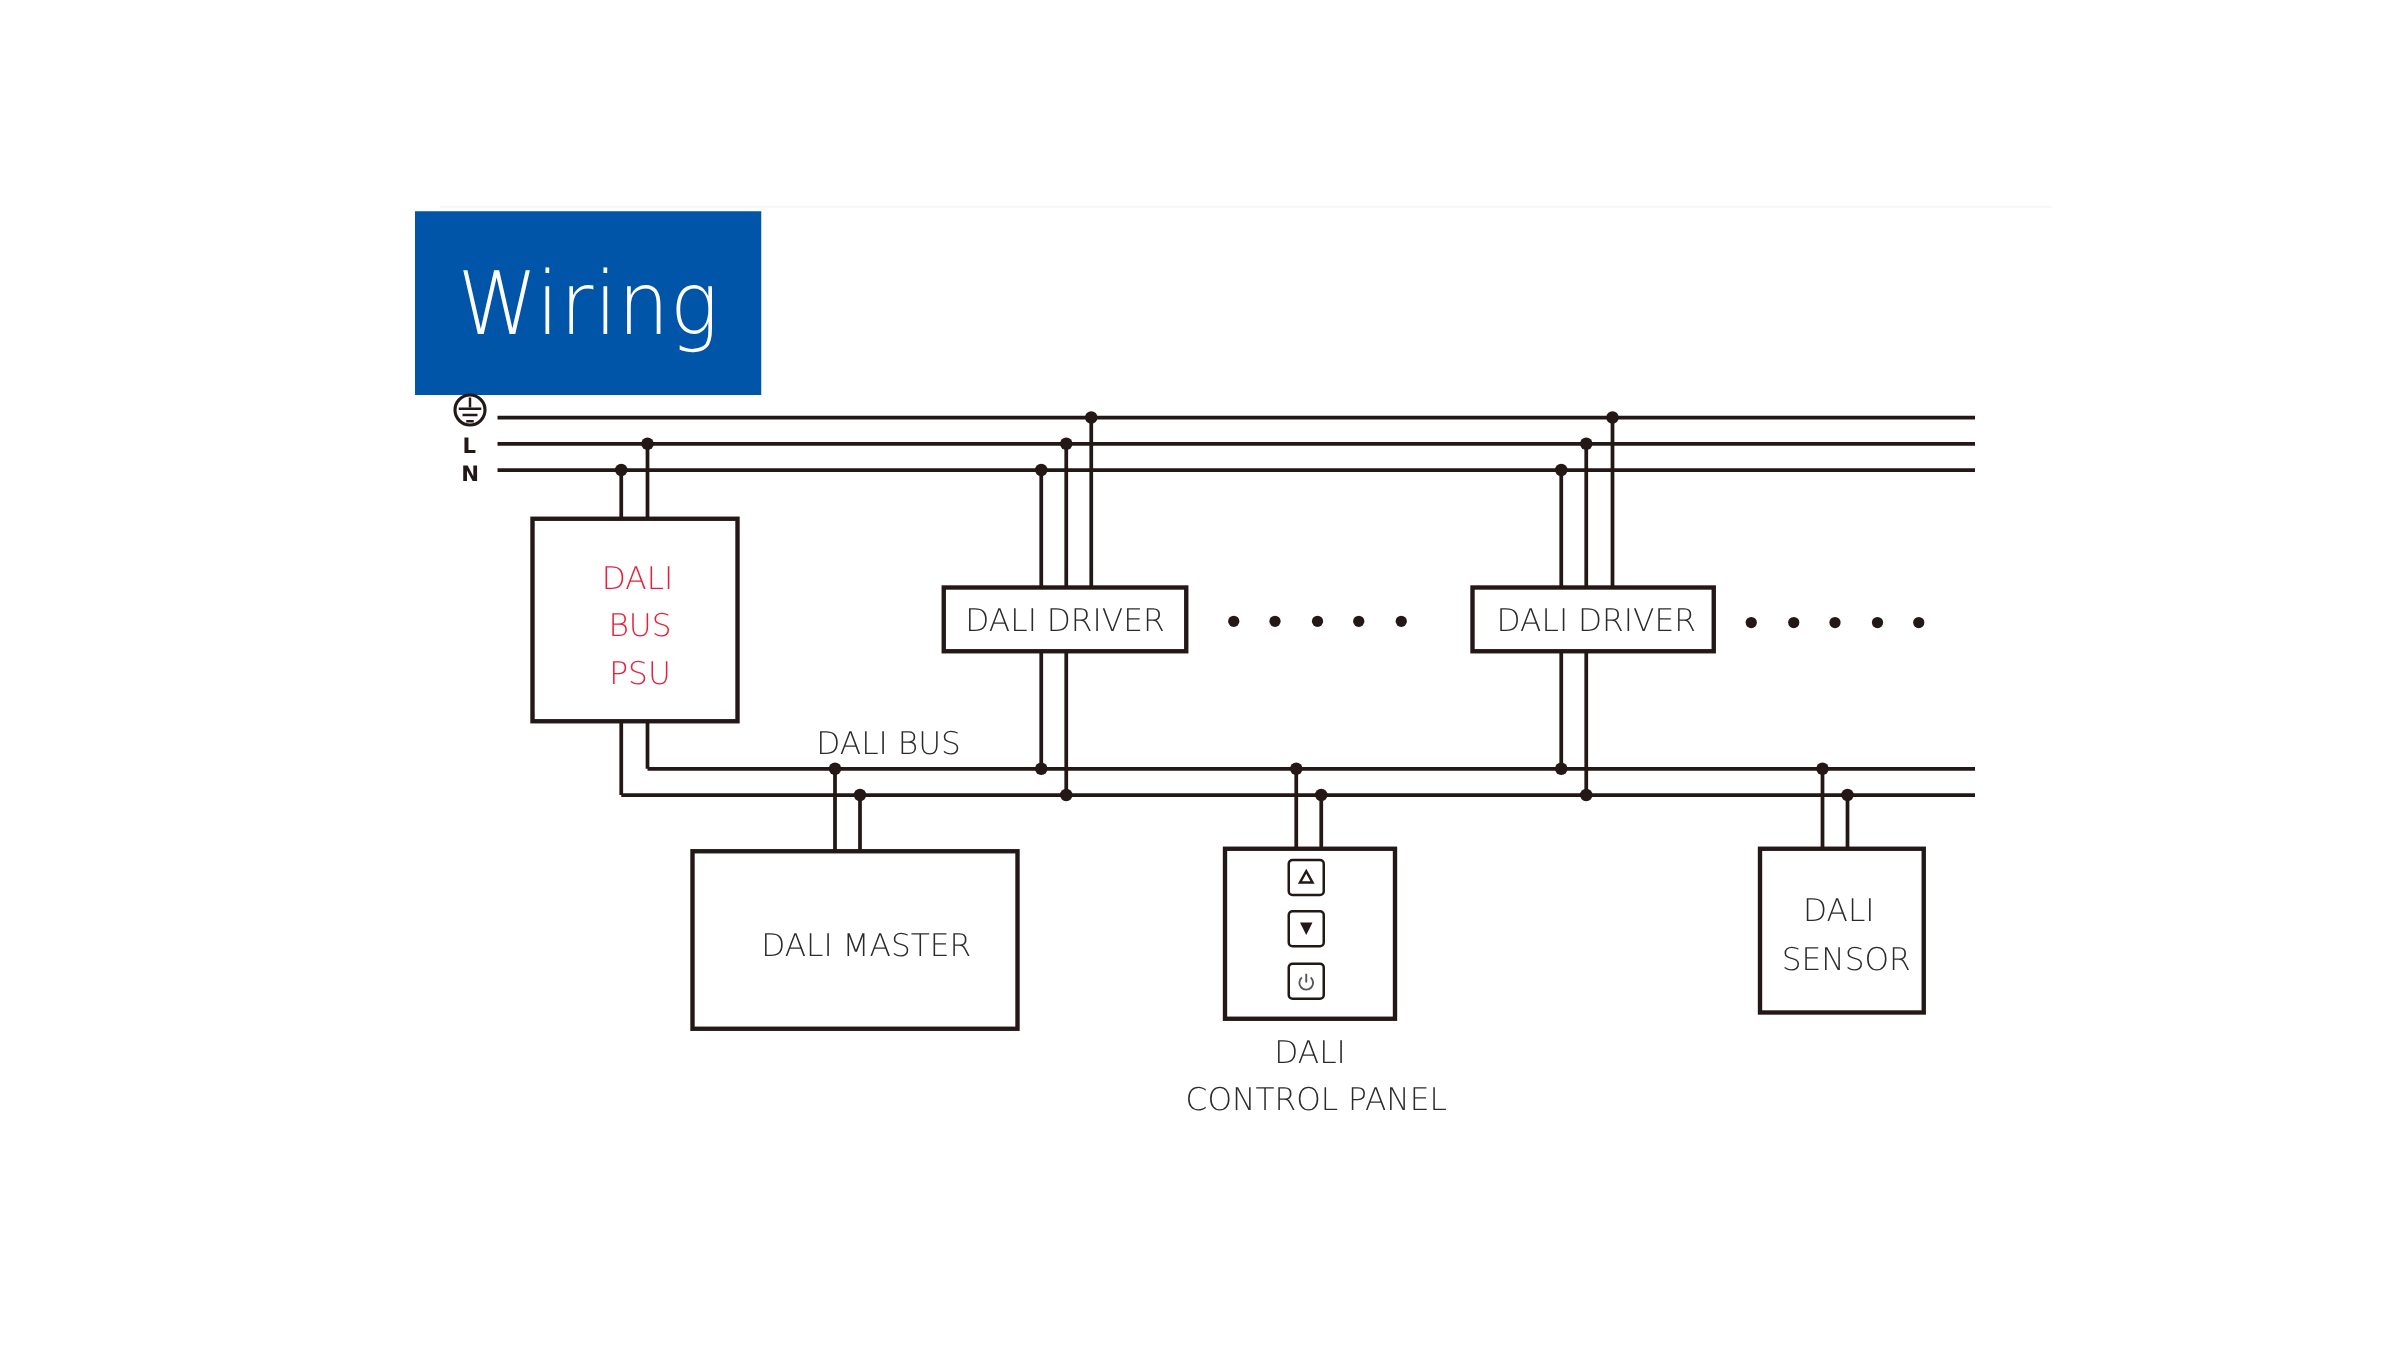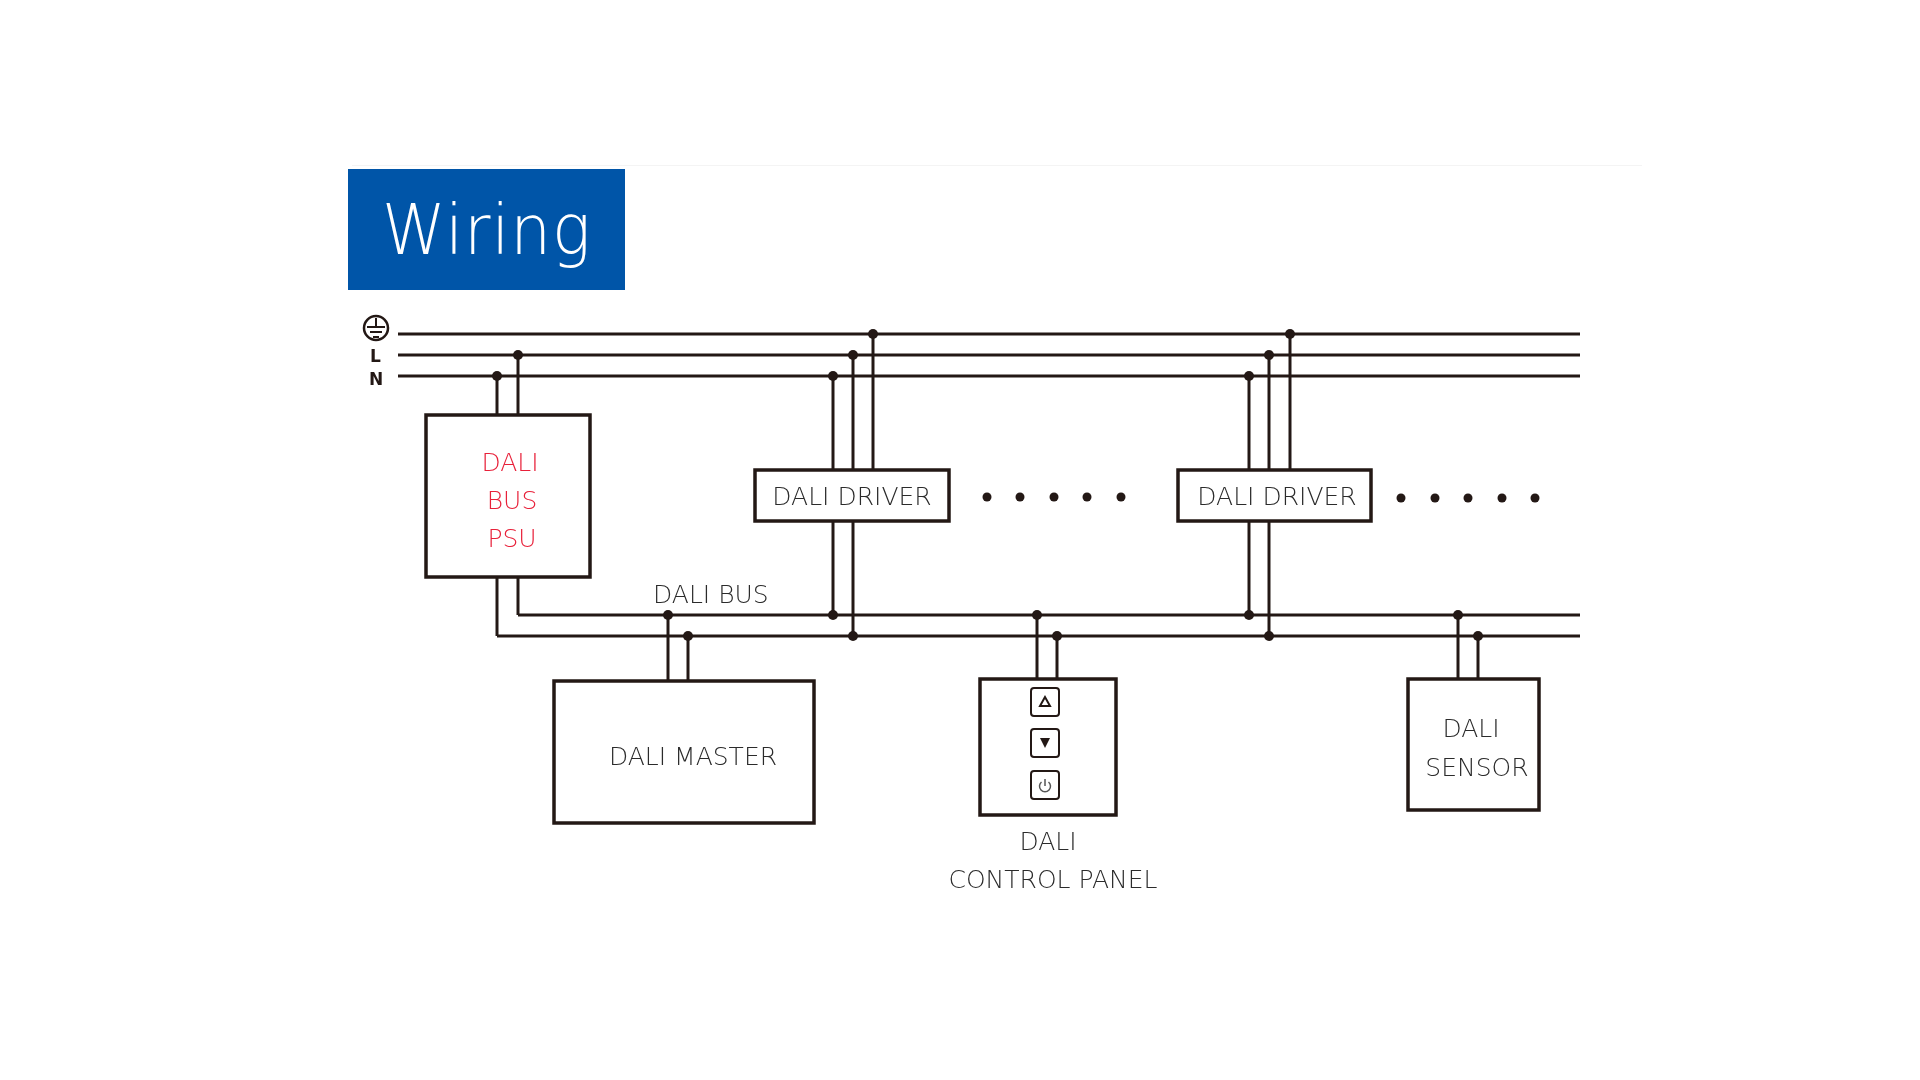--- a/index.html
+++ b/index.html
@@ -1,18 +1,18 @@
 <!DOCTYPE html>
 <html><head>
 <meta charset="utf-8">
 <style>
   html, body { margin: 0; padding: 0; background: #ffffff; }
   body { width: 1920px; height: 1080px; position: relative; overflow: hidden; font-family: "DejaVu Sans", sans-serif; }
   #title-box {
-    position: absolute; left: 348px; top: 169px; width: 277px; height: 121px;
+    position: absolute; left: 332px; top: 169px; width: 277px; height: 147px;
     background: #0055A8; display: flex; align-items: center; justify-content: center;
   }
   #title-box span {
     color: #ffffff; font-family: "DejaVu Sans", sans-serif; font-weight: 200;
     font-size: 70px; letter-spacing: 1px; transform: scaleX(0.92); display: inline-block;
   }
   #thin-rule { position: absolute; left: 352px; top: 165px; width: 1290px; height: 1px; background: #f4f4f4; }
   svg#diagram { position: absolute; left: 0; top: 0; }
   .wire { stroke: #231815; stroke-width: 3; fill: none; }
   .box  { stroke: #231815; stroke-width: 3.5; fill: #ffffff; }

